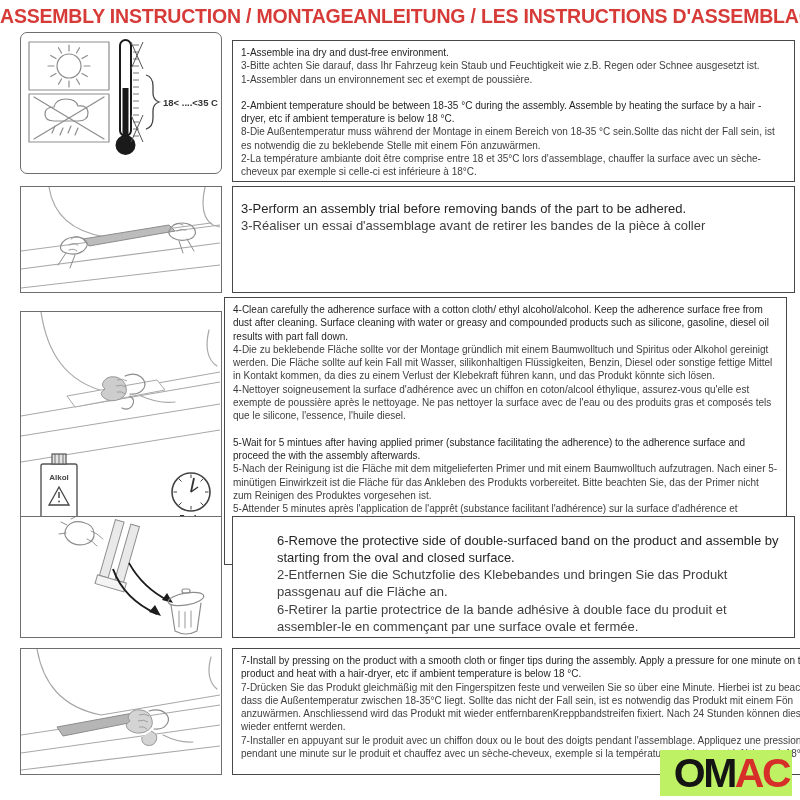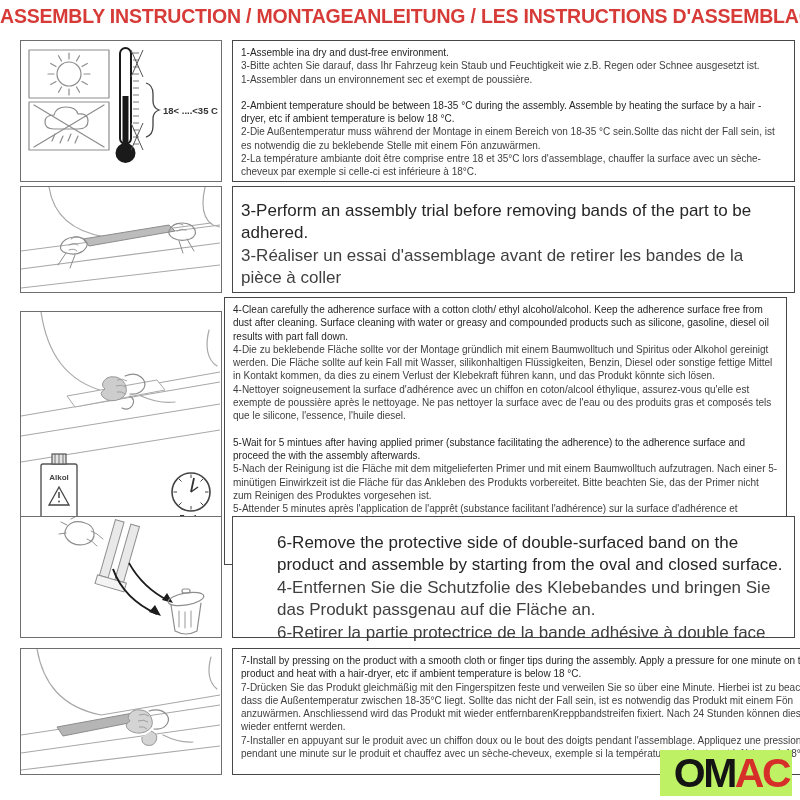--- a/index.html
+++ b/index.html
@@ -15,21 +15,21 @@
   .page-title{
     position:absolute;top:5px;left:0;width:800px;text-align:center;
     font-size:19.5px;font-weight:700;letter-spacing:-0.2px;color:var(--red);
     white-space:nowrap;
   }
   .box{position:absolute;box-sizing:border-box;background:#fff;}
   .ibox{border:1.6px solid #6e6e6e;}
   .tbox{border:1.6px solid #474747;}
   .txt{padding:5px 8px 4px 8px;}
   .small{font-size:10px;line-height:1.33;}
-  .big{font-size:17px;line-height:1.32;}
+  .big{font-size:13px;line-height:1.32;}
   .txt p{margin:0;}
   .b{font-weight:400;color:#262626;}
   .sp{height:13px;}
   .art{stroke:#a8a8a8;fill:none;stroke-width:1.2;stroke-linecap:round;stroke-linejoin:round;}
   .obj{stroke:#8d8d8d;fill:none;stroke-width:1.2;stroke-linecap:round;stroke-linejoin:round;}
   .logo{
     position:absolute;top:750px;right:8px;height:46px;background:#bef264;
     padding:0 3px 0 14px;display:flex;align-items:center;
     font-size:41px;font-weight:700;letter-spacing:-2.5px;line-height:1;
     font-family:"Liberation Sans",sans-serif;
@@ -38,21 +38,21 @@
   .logo .p2{color:var(--logo-red);}
   svg text{font-family:"Liberation Sans",sans-serif;}
 </style>
 </head>
 <body>
 
 <div class="page">
 
   <div class="page-title">ASSEMBLY INSTRUCTION / MONTAGEANLEITUNG / LES INSTRUCTIONS D'ASSEMBLAGE</div>
 
-  <div class="box ibox" style="left:20px;top:40px;width:202px;height:142px;">
+  <div class="box ibox" style="left:20px;top:32px;width:202px;height:142px;border-radius:7px;">
     <svg width="199" height="139" viewBox="0 0 199 139">
 
       <g>
         <rect x="8" y="9" width="80" height="48" class="obj"></rect>
         <circle cx="48" cy="33" r="12" class="obj"></circle>
         <g class="obj" stroke-width="1">
           <line x1="63" y1="33" x2="69" y2="33"></line>
             <line x1="61" y1="40.5" x2="66.3" y2="43.5"></line>
           <line x1="55.5" y1="46" x2="58.5" y2="51.3"></line>
             <line x1="48" y1="48" x2="48" y2="54"></line>
@@ -111,21 +111,21 @@
       </g>
     </svg>
   </div>
   <div class="box tbox" style="left:232px;top:40px;width:563px;height:142px;">
     <div class="txt small">
       <p class="b">1-Assemble ina dry and dust-free environment.</p>
       <p>3-Bitte achten Sie darauf, dass Ihr Fahrzeug kein Staub und Feuchtigkeit wie z.B. Regen oder Schnee ausgesetzt ist.</p>
       <p>1-Assembler dans un environnement sec et exempt de poussière.</p>
       <div class="sp"></div>
       <p class="b">2-Ambient temperature should be between 18-35 °C  during the assembly. Assemble by heating the surface by a hair -dryer, etc if ambient temperature is below 18 °C.</p>
-      <p>2-Die Außentemperatur muss während der Montage in einem Bereich von 18-35 °C  sein.Sollte das nicht der Fall sein, ist es notwendig die zu beklebende Stelle mit einem Fön anzuwärmen.</p>
+      <p>8-Die Außentemperatur muss während der Montage in einem Bereich von 18-35 °C  sein.Sollte das nicht der Fall sein, ist es notwendig die zu beklebende Stelle mit einem Fön anzuwärmen.</p>
       <p>2-La température ambiante doit être comprise entre 18 et 35°C lors d'assemblage, chauffer la surface avec un sèche-cheveux par exemple si celle-ci est inférieure à 18°C.</p>
     </div>
   </div>
 
   <div class="box ibox" style="left:20px;top:186px;width:202px;height:107px;">
     <svg width="199" height="104" viewBox="0 0 199 104">
       <g class="art">
         <path d="M28,0 C32,26 48,44 84,50 L190,36"></path>
         <path d="M0,64 L199,38"></path>
         <path d="M0,82 L199,56"></path>
@@ -233,21 +233,21 @@
         <ellipse cx="165" cy="82" rx="18" ry="6" transform="rotate(-10 165 82)"></ellipse>
         <path d="M150,88 L154,114 q11,6 22,0 L180,86"></path>
         <path d="M158,94 v16 M164,95 v16 M170,94 v16" stroke-width="0.9"></path>
         <rect x="161" y="72" width="8" height="4" rx="2"></rect>
       </g>
     </svg>
   </div>
   <div class="box tbox" style="left:232px;top:516px;width:563px;height:122px;">
     <div class="txt big" style="padding-top:15px;margin-left:36px;">
       <p class="b">6-Remove the protective side of double-surfaced band on the product and assemble by starting from the oval and closed surface.</p>
-      <p>4-Entfernen Sie die Schutzfolie des Klebebandes und bringen Sie das Produkt passgenau auf die Fläche an.</p>
+      <p>2-Entfernen Sie die Schutzfolie des Klebebandes und bringen Sie das Produkt passgenau auf die Fläche an.</p>
       <p>6-Retirer la partie protectrice de la bande adhésive à double face du produit et assembler-le en commençant par une surface ovale et fermée.</p>
     </div>
   </div>
 
   <div class="box ibox" style="left:20px;top:648px;width:202px;height:127px;">
     <svg width="199" height="124" viewBox="0 0 199 124">
       <g class="art">
         <path d="M16,0 C22,34 40,58 80,66 L199,46"></path>
         <path d="M0,86 L199,56"></path>
         <path d="M0,104 L199,76"></path>

